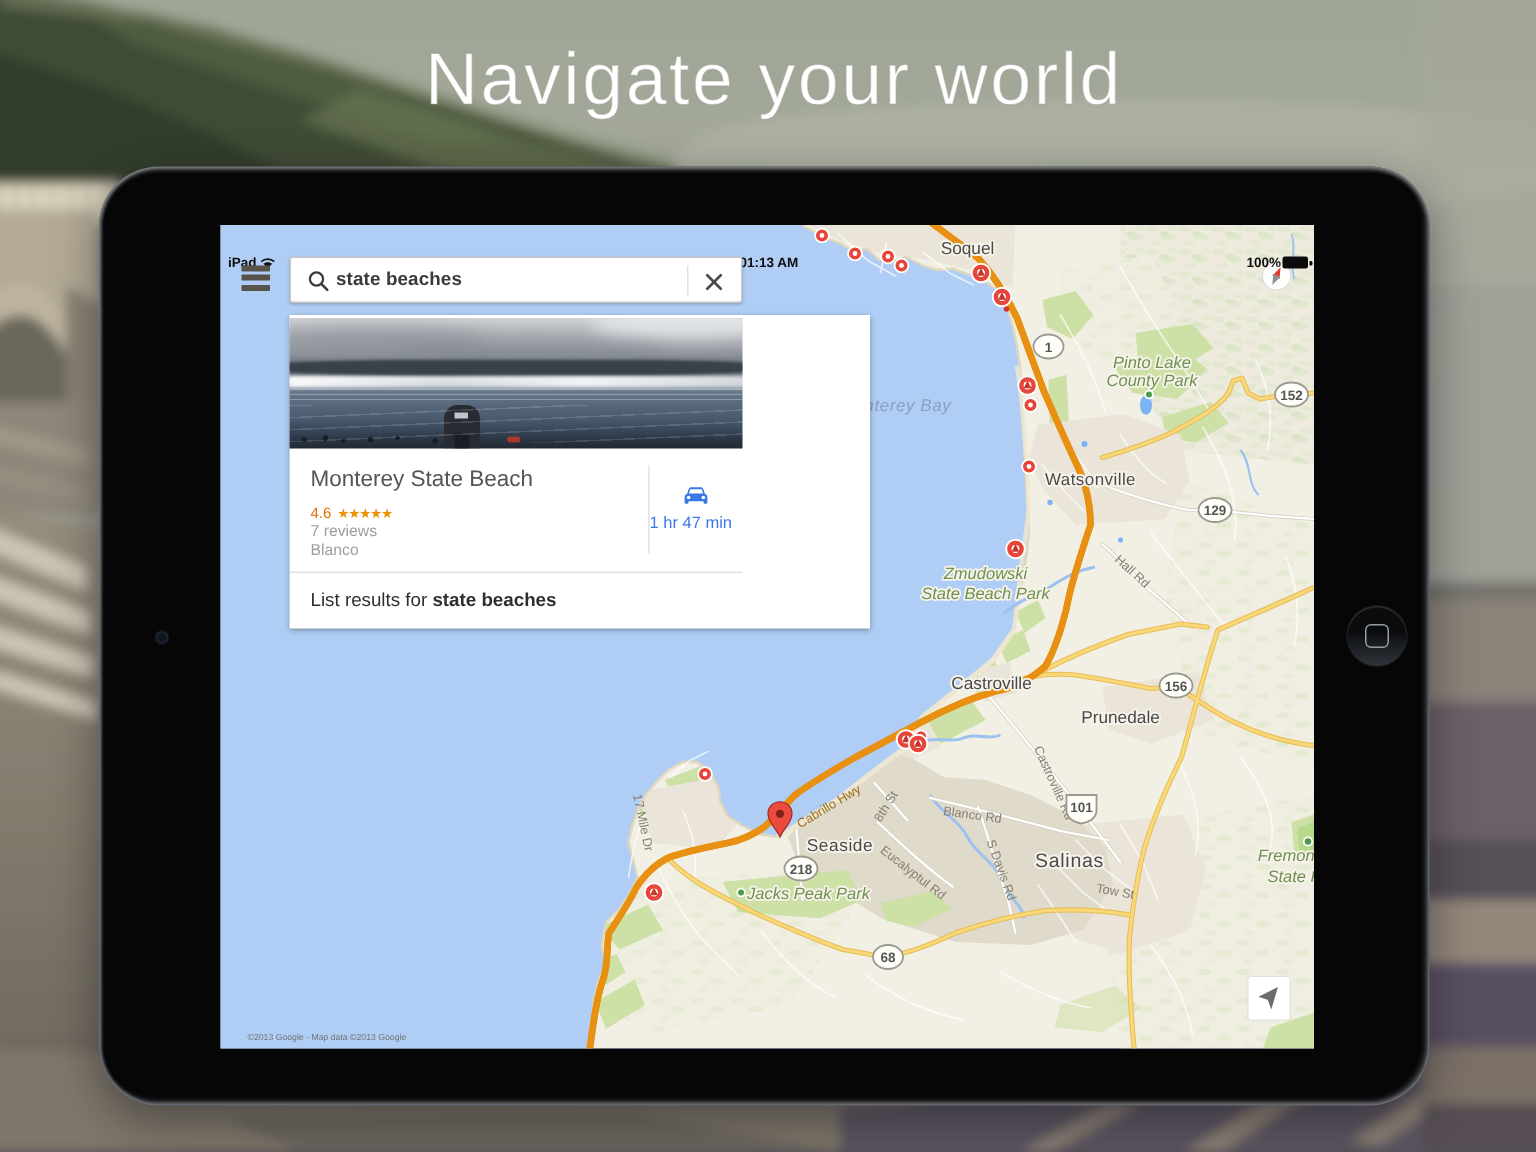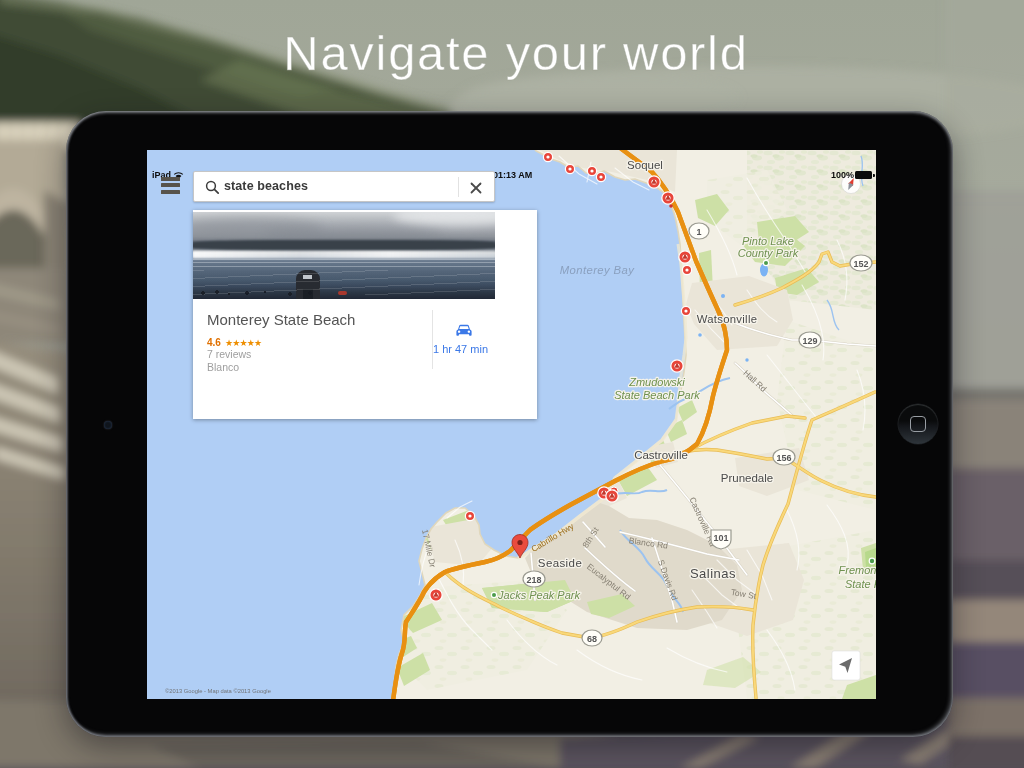--- a/index.html
+++ b/index.html
@@ -29,21 +29,21 @@
   #batt{position:absolute;left:708px;top:5px;width:17px;height:8px;border-radius:1.5px;background:#0c0c0c;}
   #batttip{position:absolute;left:726px;top:7.5px;width:2px;height:3px;background:#0c0c0c;border-radius:0 1px 1px 0;}
   #hamb{position:absolute;left:14px;top:26.5px;width:19px;}
   #hamb div{height:4px;background:#57534b;margin-bottom:2.8px;border-radius:0.5px;}
   #searchbar{position:absolute;left:46px;top:21px;width:302px;height:31px;background:#fff;
              border:1px solid #c6c6c6;border-radius:2px;box-sizing:border-box;
              box-shadow:0 1px 2px rgba(0,0,0,0.18);}
   #query{position:absolute;left:30px;top:7px;font-size:12.5px;font-weight:bold;color:#3a3a3a;letter-spacing:0.1px;}
   #xdiv{position:absolute;right:35px;top:5px;width:1px;height:20px;background:#e2e2e2;}
   #card{position:absolute;left:46px;top:60px;width:344px;height:209px;background:#fff;
-        box-shadow:0 1px 4px rgba(0,0,0,0.35);}
+        box-shadow:0 1px 4px rgba(0,0,0,0.35);padding-left:43px;}
   #photo{position:absolute;left:0;top:2px;width:302px;height:87px;overflow:hidden;
     background:linear-gradient(180deg,#cfd2d5 0%,#bcc0c4 7%,#abafb5 14%,#9da1a8 22%,
       #8f949b 28%,#7a8089 32%,#525a66 35%,#333b47 39%,#767e88 43%,#d8dadb 47%,
       #c4cbd3 51%,#6a7a8e 56%,#5d6e82 63%,#536478 70%,#485a6e 78%,#3b4a5e 85%,
       #2b3644 93%,#212835 100%);}
   .ph-glint{position:absolute;left:0;top:39px;width:302px;height:7px;
     background:linear-gradient(90deg,rgba(255,255,255,0.85),rgba(235,239,242,0.4) 35%,rgba(255,255,255,0.7) 65%,rgba(215,221,226,0.45));
     filter:blur(1.1px);}
   .ph-cloud1{position:absolute;left:-10px;top:6px;width:140px;height:22px;border-radius:50%;
     background:#888d94;opacity:0.55;filter:blur(6px);}
@@ -66,21 +66,21 @@
                radial-gradient(circle 2px at 22px 4px,#171b22 90%,transparent 100%),
                radial-gradient(circle 1.5px at 34px 6px,#171b22 90%,transparent 100%),
                radial-gradient(circle 2px at 52px 5px,#131720 90%,transparent 100%),
                radial-gradient(circle 1.5px at 70px 4px,#131720 90%,transparent 100%),
                radial-gradient(circle 2px at 95px 6px,#171b22 90%,transparent 100%),
                radial-gradient(circle 2px at 115px 5px,#171b22 90%,transparent 100%);}
   .ph-red{position:absolute;left:145px;top:79px;width:9px;height:3.5px;background:#a8382e;border-radius:2px;}
   #cinfo{position:absolute;left:0;top:89px;width:302px;height:82px;}
   #ctitle{position:absolute;left:14px;top:12px;font-size:15px;color:#545454;}
   #crating{position:absolute;left:14px;top:33px;}
-  #cnum{font-size:10px;font-weight:bold;color:#e07000;}
+  #cnum{font-size:10px;font-weight:normal;color:#e07000;}
   #cstars{font-size:9px;color:#ee8e00;margin-left:4px;letter-spacing:-0.8px;}
   #crev{position:absolute;left:14px;top:49px;font-size:10.5px;color:#9e9e9e;}
   #ctype{position:absolute;left:14px;top:62px;font-size:10.5px;color:#9e9e9e;}
   #cdivider{position:absolute;left:239px;top:11px;width:1px;height:59px;background:#e4e4e4;}
   #car{position:absolute;left:261px;top:24px;}
   #ctime{position:absolute;left:239px;top:44px;width:56px;text-align:right;font-size:11px;color:#3b78e7;}
   #clist{position:absolute;left:0;top:171px;width:302px;height:38px;border-top:1px solid #e2e2e2;
          font-size:12.5px;color:#2f2f2f;line-height:36px;text-indent:14px;}
 </style>
 </head>
@@ -506,17 +506,18 @@
     <div id="ctype">Blanco</div>
     <div id="cdivider"></div>
     <svg id="car" width="20" height="16" viewBox="0 0 24 20">
       <path d="M4.5 8 L6 3.5 Q6.4 2.2 7.8 2.2 L16.2 2.2 Q17.6 2.2 18 3.5 L19.5 8 Q21.5 8.6 21.5 10.5 L21.5 15 Q21.5 16 20.5 16 L19.3 16 Q18.3 16 18.3 15 L18.3 14 L5.7 14 L5.7 15 Q5.7 16 4.7 16 L3.5 16 Q2.5 16 2.5 15 L2.5 10.5 Q2.5 8.6 4.5 8 Z" fill="#3b78e7"></path>
       <path d="M7.2 4 L16.8 4 L17.9 7.5 L6.1 7.5 Z" fill="#fff"></path>
       <circle cx="5.9" cy="10.8" r="1.5" fill="#fff"></circle>
       <circle cx="18.1" cy="10.8" r="1.5" fill="#fff"></circle>
     </svg>
     <div id="ctime">1 hr 47 min</div>
   </div>
+  <div id="clist">List results for <b>state beaches</b></div>
 </div>
   </div>
   <div id="camera"></div>
   <div id="home"></div>
 </div>
 
 </body></html>

